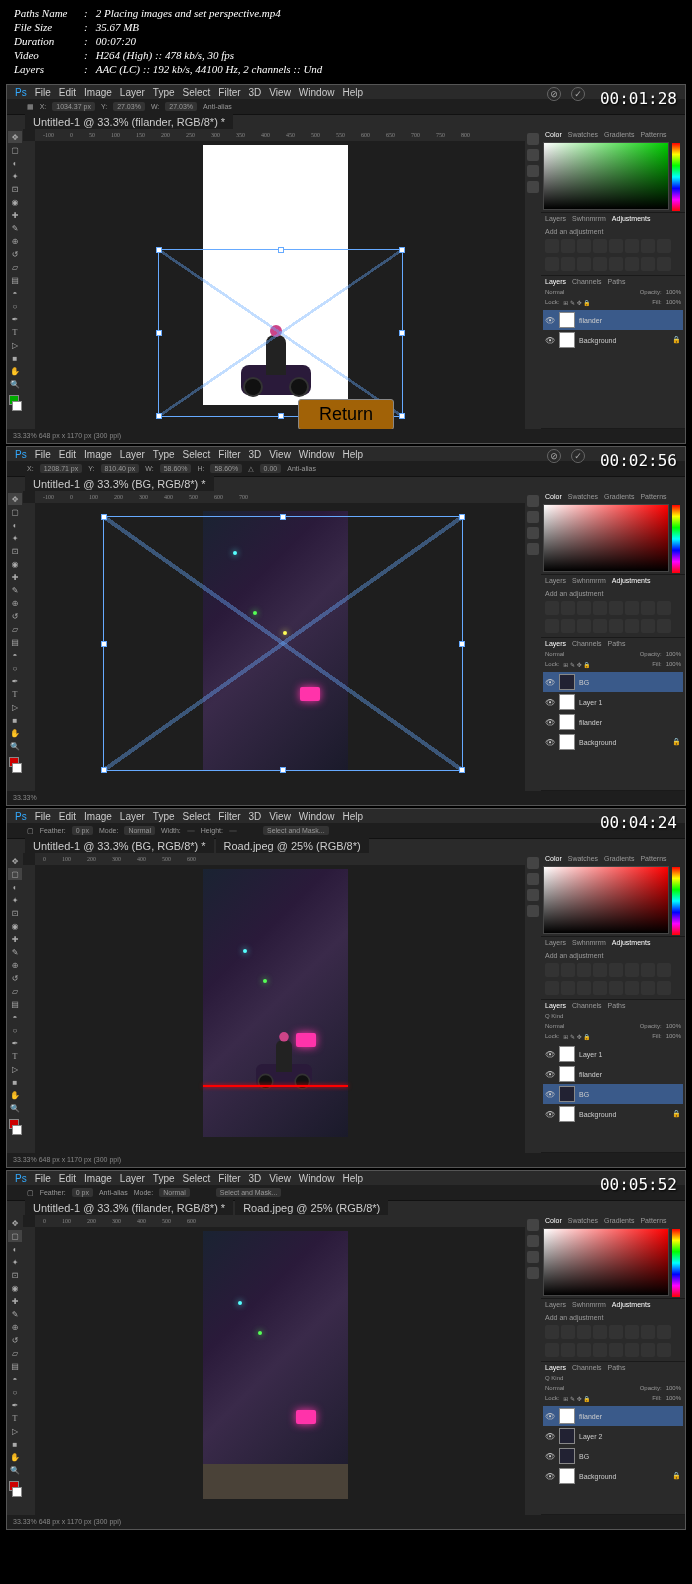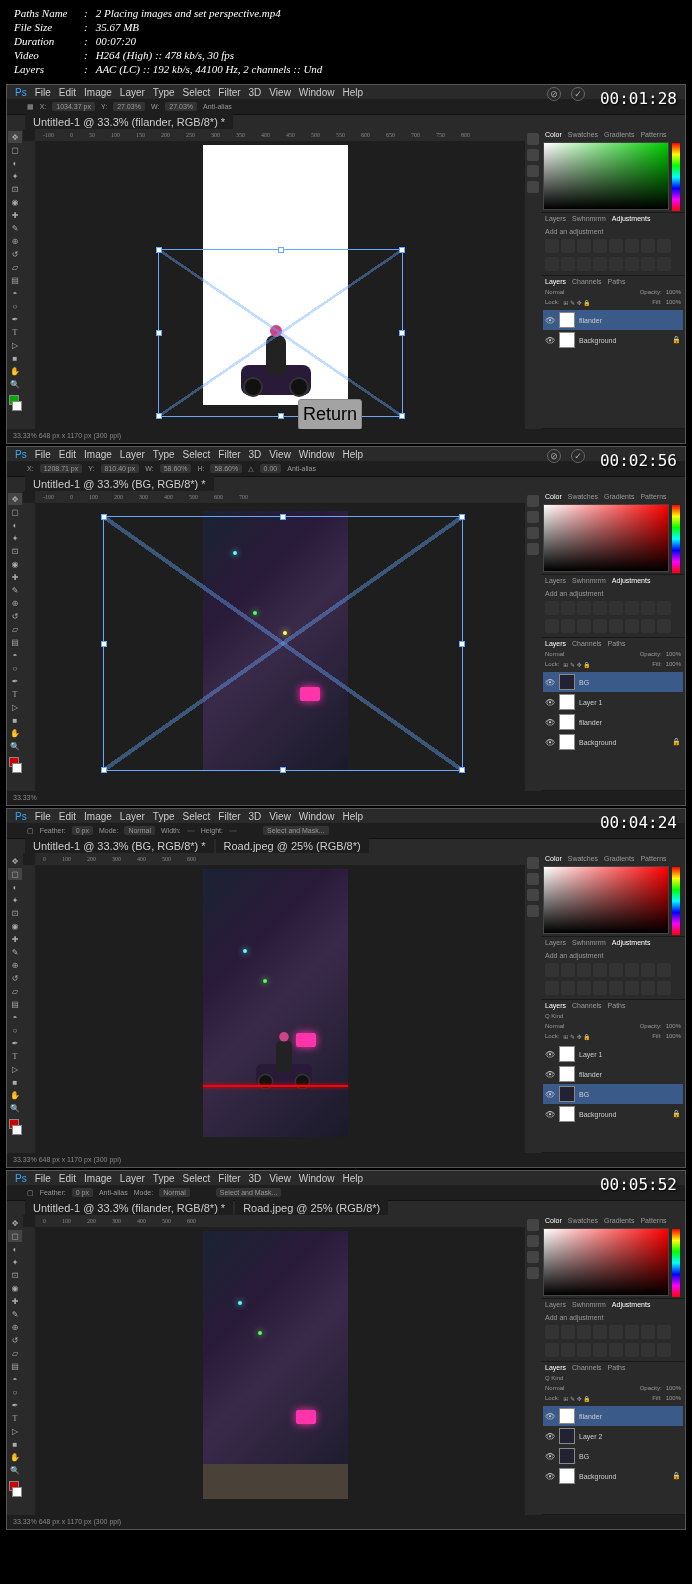--- a/index.html
+++ b/index.html
@@ -66,21 +66,21 @@
 .layer-thumb.dark { background: #223; }
 .layer-opts { display: flex; gap: 4px; padding: 2px 4px; font-size: 6px; color: #999; font-family: Arial, sans-serif; }
 .statusbar { background: #1e1e1e; height: 12px; font-size: 7px; color: #888; padding: 0 6px; display: flex; align-items: center; font-family: Arial, sans-serif; }
 .biker { position: absolute; bottom: 10px; left: 50%; transform: translateX(-50%); width: 80px; height: 90px; }
 .biker-body { position: absolute; bottom: 20px; left: 30px; width: 20px; height: 40px; background: #222; border-radius: 8px 8px 0 0; }
 .biker-head { position: absolute; bottom: 58px; left: 34px; width: 12px; height: 12px; background: #c48; border-radius: 50%; }
 .bike { position: absolute; bottom: 0; left: 5px; width: 70px; height: 30px; background: #2a1a3a; border-radius: 8px; }
 .wheel { position: absolute; bottom: -2px; width: 20px; height: 20px; background: #111; border-radius: 50%; border: 2px solid #333; }
 .wheel.front { right: 2px; }
 .wheel.rear { left: 2px; }
-.return-tip { position: absolute; background: #a3a3a3; color: #000; padding: 4px 4px; font-family: Arial, sans-serif; font-size: 18px; border: 1px solid #888; border-radius: 3px; font-style: normal; }
+.return-tip { position: absolute; background: #a16207; color: #000; padding: 4px 20px; font-family: Arial, sans-serif; font-size: 18px; border: 1px solid #888; border-radius: 3px; font-style: normal; }
 .neon { position: absolute; width: 20px; height: 14px; background: #f3a; box-shadow: 0 0 8px #f3a; border-radius: 2px; }
 .light { position: absolute; width: 4px; height: 4px; border-radius: 50%; }
 .red-line { position: absolute; height: 2px; background: #f00; box-shadow: 0 0 4px #f00; }
 .commit-bar { position: absolute; top: 2px; right: 100px; display: flex; gap: 10px; }
 .commit-bar span { width: 14px; height: 14px; border: 1px solid #666; border-radius: 50%; display: flex; align-items: center; justify-content: center; font-size: 9px; color: #aaa; }
 </style>
 </head>
 <body>
 
 <div class="header">

